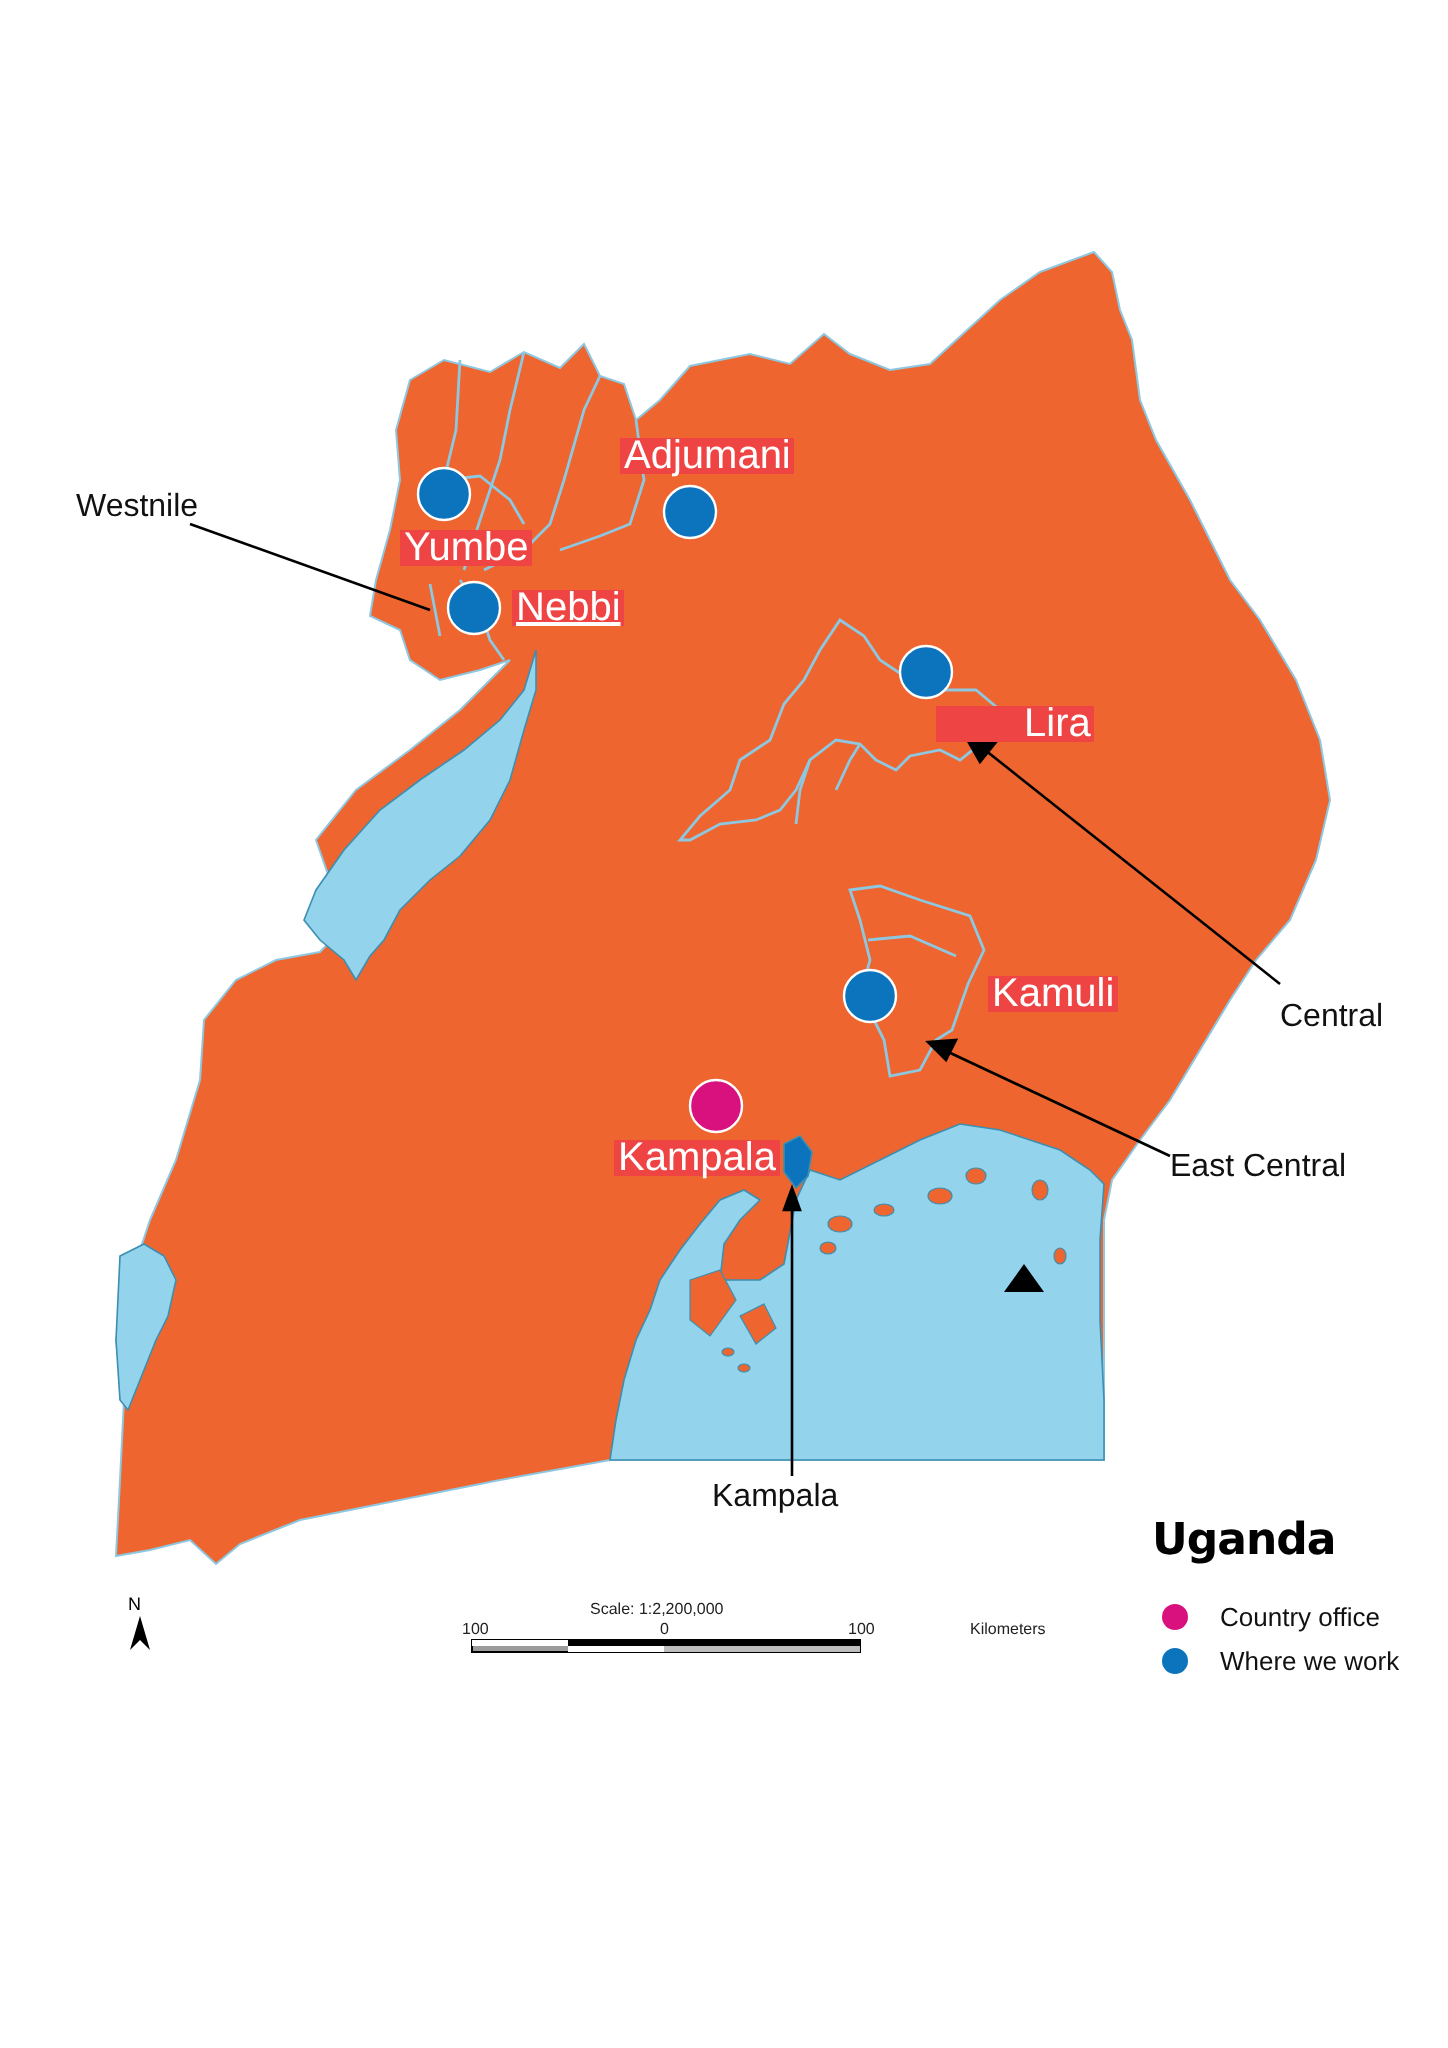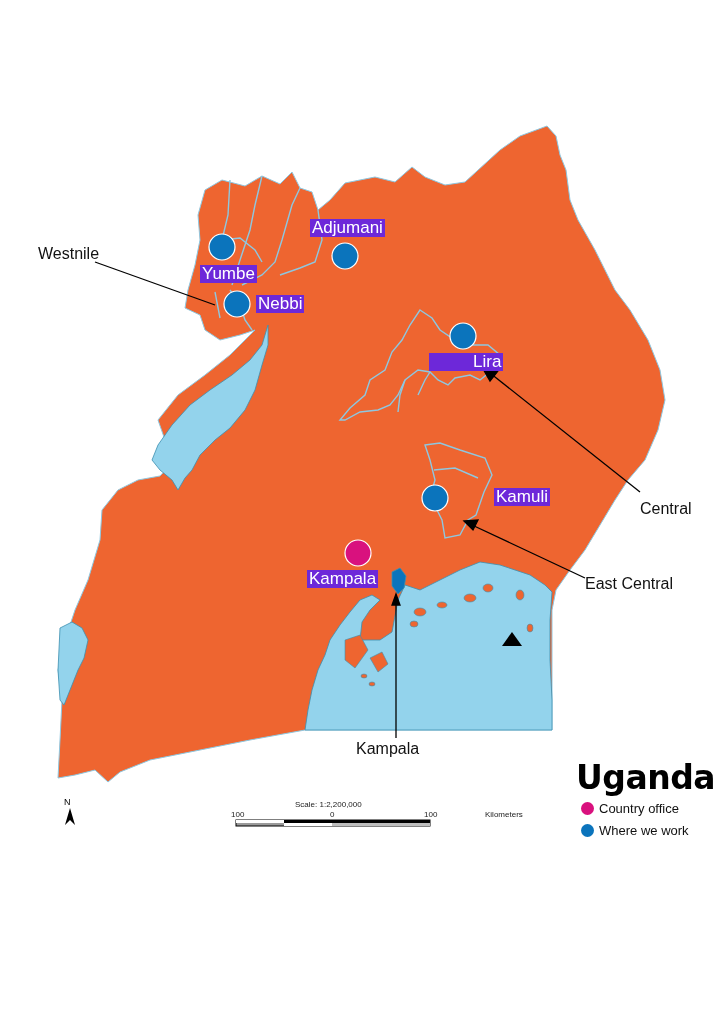--- a/index.html
+++ b/index.html
@@ -1,21 +1,21 @@
 <!DOCTYPE html>
 <html><head>
 <meta charset="utf-8">
 <style>
   html, body { margin: 0; padding: 0; background: #ffffff; }
   body { width: 724px; height: 1024px; position: relative; overflow: hidden; font-family: "Liberation Sans", sans-serif; }
   #map { position: absolute; left: 0; top: 0; width: 724px; height: 1024px; }
-  .tag { position: absolute; background: #6d28d9; color: #fff; font-size: 17px; line-height: 18px; padding: 0 2px; white-space: nowrap; }
+  .tag { position: absolute; background: #ef4444; color: #fff; font-size: 20px; line-height: 18px; padding: 0 2px; white-space: nowrap; }
   .plain { position: absolute; color: #111; font-size: 16px; white-space: nowrap; }
-  .legend-title { position: absolute; left: 576px; top: 758px; font-size: 33px; font-weight: bold; color: #000; letter-spacing: -0.5px; font-family: "DejaVu Sans", sans-serif; }
-  .legend-item { position: absolute; left: 581px; font-size: 13px; color: #111; display: flex; align-items: center; gap: 5px; }
+  .legend-title { position: absolute; left: 576px; top: 758px; font-size: 22px; font-weight: bold; color: #000; letter-spacing: -0.5px; font-family: "DejaVu Sans", sans-serif; }
+  .legend-item { position: absolute; left: 581px; font-size: 13px; color: #111; display: flex; align-items: center; gap: 16px; }
   .legend-dot { width: 13px; height: 13px; border-radius: 50%; display: inline-block; }
   .scale-text { position: absolute; font-size: 8px; color: #222; white-space: nowrap; }
   .north { position: absolute; left: 64px; top: 797px; font-size: 9px; color: #000; }
 </style>
 </head>
 <body>
 
 <svg id="map" viewBox="0 0 724 1024" xmlns="http://www.w3.org/2000/svg">
 
   <path fill="#ee6530" stroke="#8ec7e0" stroke-width="1" d="M205,190 L222,180 L245,186 L262,176 L280,184 L292,172 L300,188 L312,192 L318,210 L330,200 L345,183
@@ -106,22 +106,22 @@
     <rect x="236" y="820" width="48" height="3" fill="#fff"></rect>
     <rect x="284" y="820" width="48" height="3" fill="#000"></rect>
     <rect x="284" y="823" width="48" height="3" fill="#fff"></rect>
     <rect x="332" y="820" width="98" height="3" fill="#000"></rect>
     <rect x="332" y="823" width="98" height="3" fill="#bdbdbd"></rect>
   </g>
 </svg>
 
 <div class="tag" style="left:310px;top:219px;">Adjumani</div>
 <div class="tag" style="left:200px;top:265px;">Yumbe</div>
-<div class="tag" style="left:256px;top:295px;">Nebbi</div>
-<div class="tag" style="left:429px;top:353px;padding-left:44px;">Lira</div>
+<div class="tag" style="left:256px;top:295px;text-decoration:underline;">Nebbi</div>
+<div class="tag" style="left:468px;top:353px;padding-left:44px;">Lira</div>
 <div class="tag" style="left:454px;top:488px;margin-left:40px;">Kamuli</div>
 <div class="tag" style="left:307px;top:570px;">Kampala</div>
 
 <div class="plain" style="left:38px;top:245px;">Westnile</div>
 <div class="plain" style="left:640px;top:500px;">Central</div>
 <div class="plain" style="left:585px;top:575px;">East Central</div>
 <div class="plain" style="left:356px;top:740px;">Kampala</div>
 
 <div class="legend-title">Uganda</div>
 <div class="legend-item" style="top:801px;">

